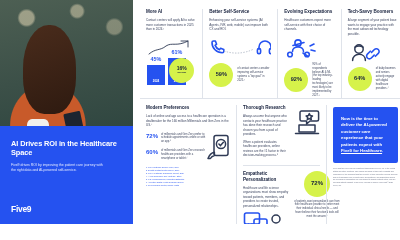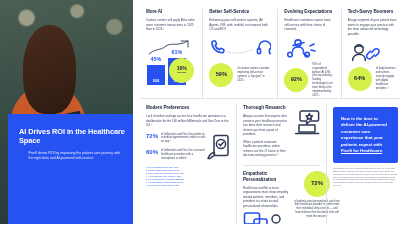--- a/index.html
+++ b/index.html
@@ -24,22 +24,22 @@
        radial-gradient(circle at 58% 5%, rgba(226,214,180,.5) 0 2.5%, rgba(226,214,180,0) 3.5%),
        radial-gradient(circle at 86% 12%, rgba(226,214,180,.4) 0 3%, rgba(226,214,180,0) 4%),
        linear-gradient(170deg,#4d5f53 0%, #3c5048 35%, #2f4640 62%, #243a36 100%);
   }
   .hero-hair { position:absolute; left:17%; top:11%; width:40%; height:40%;
      background:linear-gradient(160deg,#4a2c1c,#2e1a10); border-radius:48% 48% 40% 40%; }
   .hero-cup { position:absolute; left:20%; top:53%; width:17%; height:12%;
      background:#f2f0ec; border-radius:22% 22% 42% 42%; }
   .hero-phone { position:absolute; left:50%; top:50%; width:13%; height:17%;
      background:#1d2430; border-radius:1.5px; transform:rotate(-12deg); }
-  .hero-panel { position:absolute; left:8px; bottom:0; width:100%; height:110px;
-     background:#2552f0; padding:13px 11px 9px 11px; display:flex; flex-direction:column;align-items:center; }
+  .hero-panel { position:absolute; left:0; bottom:0; width:100%; height:98px;
+     background:#2552f0; padding:13px 11px 9px 11px; display:flex; flex-direction:column; }
   .hero-title { font-size:7.4px; font-weight:bold; color:#fff; line-height:1.22;
      letter-spacing:-.1px; }
   .hero-sub { margin-top:6px; font-size:3.5px; color:#e3e9ff; line-height:1.5; max-width:92px; }
   .hero-logo { margin-top:auto; font-size:8.5px; font-weight:bold; color:#ffffff;
      letter-spacing:-.3px; }
 
   
   .content { flex:1; display:flex; flex-direction:column; padding:9px 6px 4px 7px; }
 
   .row-top { display:flex; height:98px; }
@@ -112,20 +112,21 @@
 
   <div class="hero">
     <div class="hero-photo">
       <div class="hero-hair"></div>
       <div class="hero-cup"></div>
       <div class="hero-phone"></div>
     </div>
     <div class="hero-panel">
       <div class="hero-title">AI Drives ROI in the Healthcare Space</div>
       <div class="hero-sub">Five9 drives ROI by improving the patient care journey with the right data and AI-powered self-service.</div>
+      <div class="hero-logo">Five9</div>
     </div>
   </div>
 
   <div class="content">
 
     <div class="row-top">
 
       <div class="col">
         <div class="h">More AI</div>
         <div class="body">Contact centers will apply AI to solve more customer transactions in 2025 than in 2024.¹</div>

